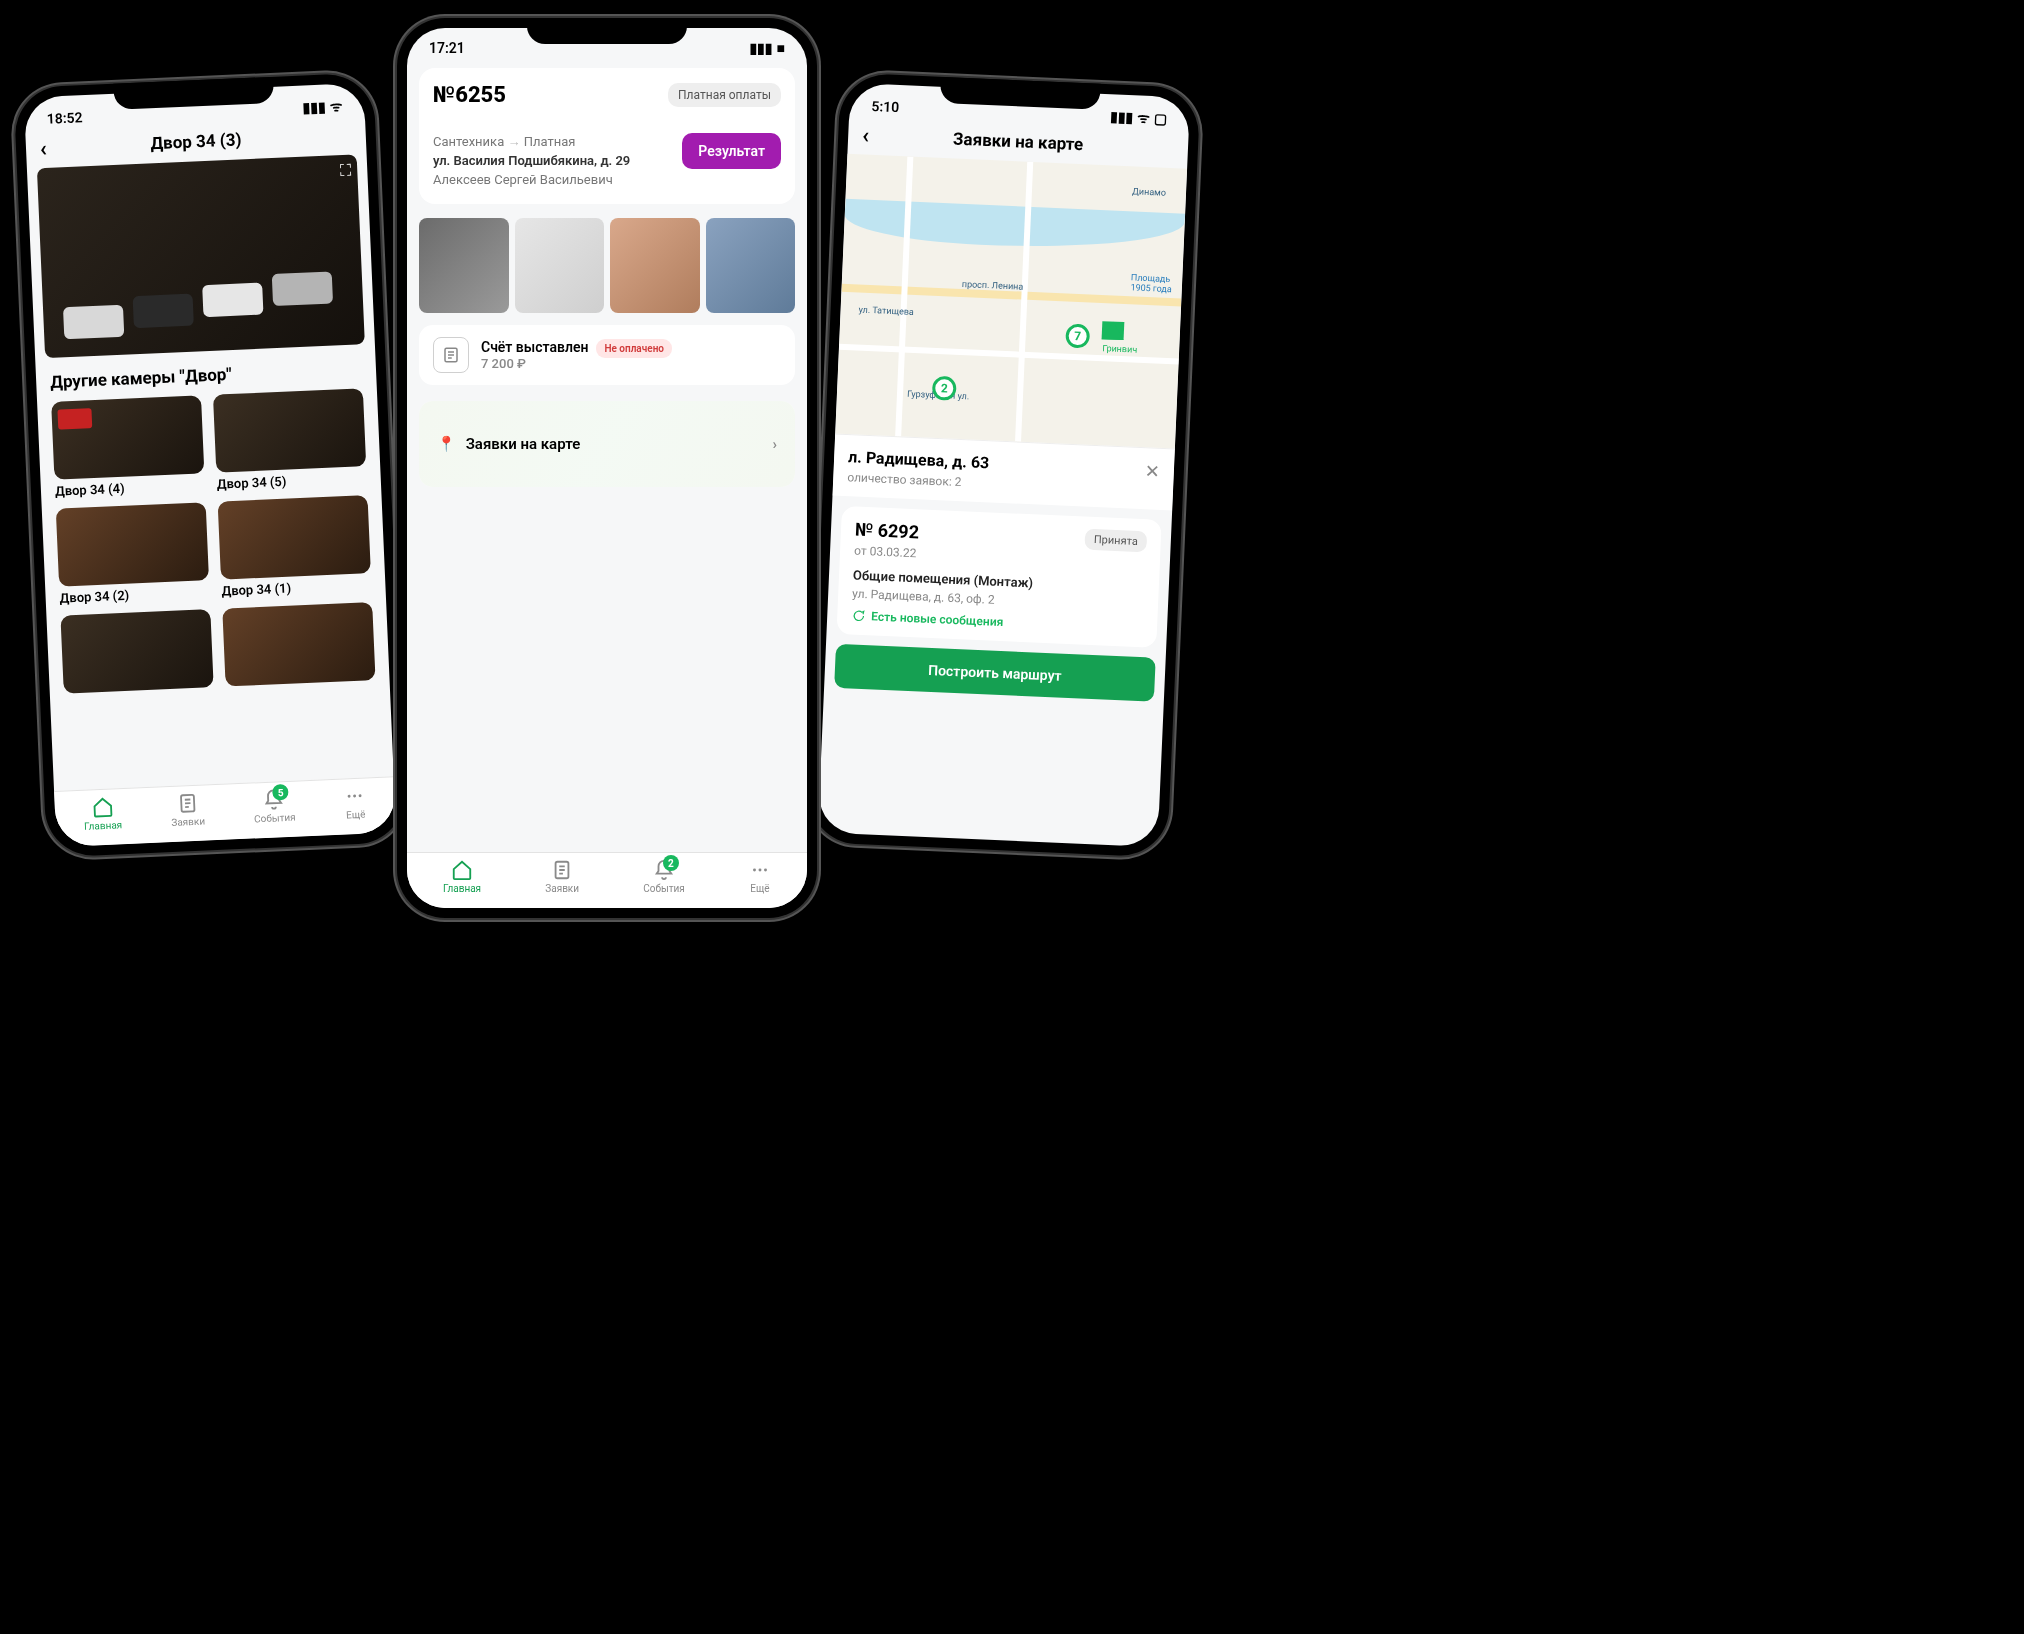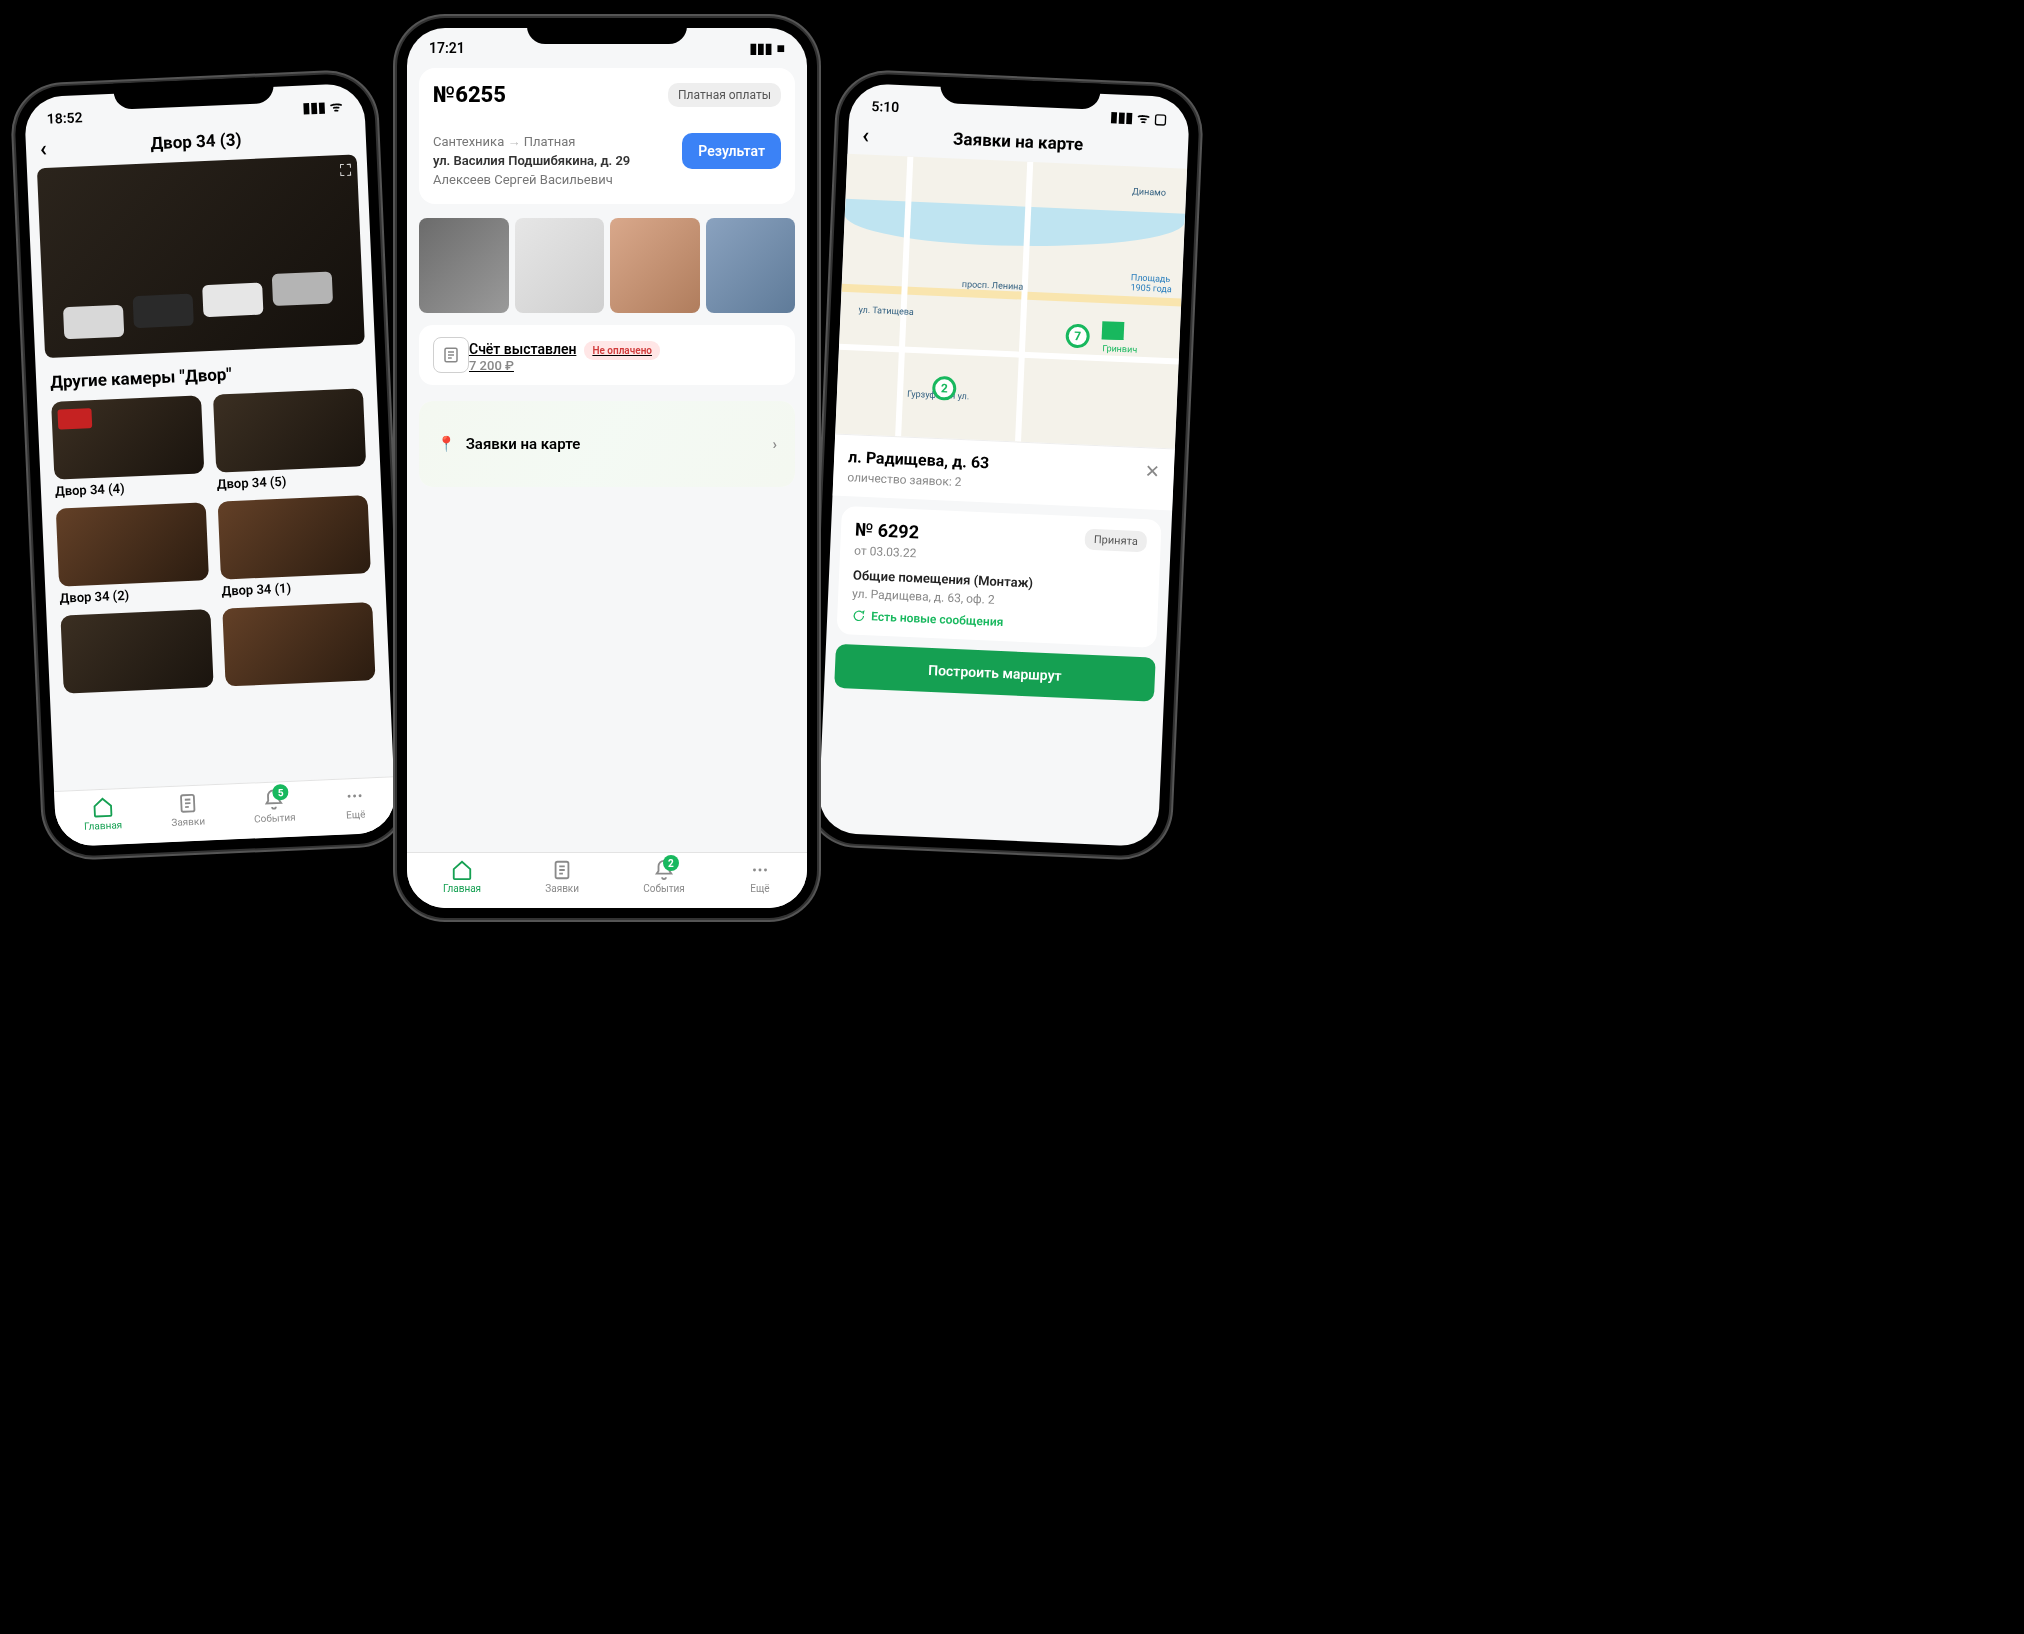--- a/index.html
+++ b/index.html
@@ -56,25 +56,25 @@
   .c-hdr{display:flex;align-items:center;justify-content:space-between;padding:4px 14px 10px;}
   .c-hdr .circ{background:#f1f1f1;border-radius:18px;width:36px;height:36px;display:flex;align-items:center;justify-content:center;}
   .c-hdr .title{font-size:17px;font-weight:700;}
   .req-card{background:#fff;border-radius:16px;margin:8px 12px;padding:14px;}
   .req-top{display:flex;justify-content:space-between;align-items:center;text-align:center;}
   .req-num{font-size:22px;font-weight:800;}
   .chip{background:#eee;border-radius:10px;font-size:12px;padding:5px 10px;color:#555;}
   .req-sub{margin-top:26px;display:flex;justify-content:space-between;align-items:flex-start;gap:12px;}
   .sub-text{font-size:13px;color:#777;line-height:1.45;}
   .sub-text .row{white-space:nowrap;}
-  .btn-green{background:#3b82f6;color:#fff;font-weight:600;border:none;border-radius:10px;padding:10px 16px;font-size:14px;}
+  .btn-green{background:#a21caf;color:#fff;font-weight:600;border:none;border-radius:10px;padding:10px 16px;font-size:14px;}
   .btn-wide{display:block;width:calc(100% - 24px);margin:0 12px;text-align:center;padding:14px;border-radius:12px;font-size:15px;font-weight:600;color:#fff;border:none;background:linear-gradient(90deg,#0e8e4c,#2bc06e);}
   .photos{display:flex;gap:6px;margin:14px 12px 0;}
   .photo{flex:1;height:95px;border-radius:8px;background:#cfd3d6;background:linear-gradient(135deg,#aeb4b8,#d8dde1);}
-  .bill{background:#fff;border-radius:14px;margin:12px;display:flex;align-items:flex-end;padding:12px 14px;text-decoration:underline;}
+  .bill{background:#fff;border-radius:14px;margin:12px;display:flex;align-items:flex-start;gap:12px;padding:12px 14px;}
   .bill .ic{width:36px;height:36px;border:1px solid #d0d0d0;border-radius:8px;display:flex;align-items:center;justify-content:center;color:#888;}
   .bill .txt{font-size:14px;font-weight:600;}
   .bill .amt{font-size:13px;color:#888;font-weight:500;}
   .pill-red{background:#ffe6e6;color:#d13c3c;border-radius:9px;font-size:10px;font-weight:600;padding:4px 8px;margin-left:8px;}
   .map-card{background:#fff;border-radius:14px;margin:16px 12px 0;position:relative;overflow:hidden;}
   .map-bg{height:86px;background:linear-gradient(120deg,#eef4e9,#eef7ee,#eef4e9);opacity:.65;}
   .map-row{position:absolute;inset:0;display:flex;align-items:center;justify-content:space-between;padding:0 18px;font-size:15px;font-weight:600;}
   .map-row .pin{color:#18b85e;margin-right:10px;}
 
   

